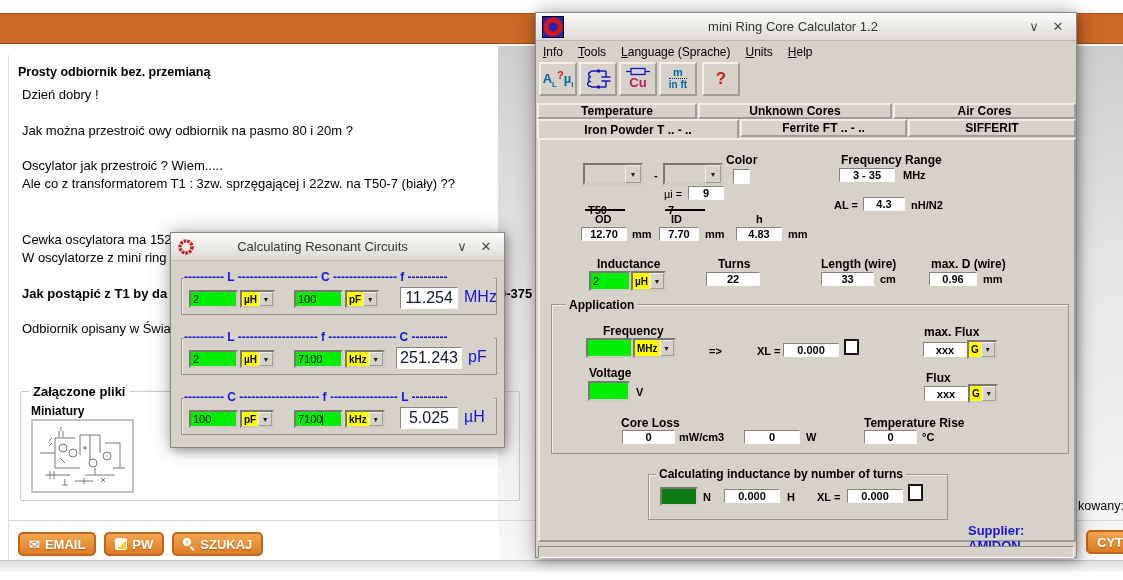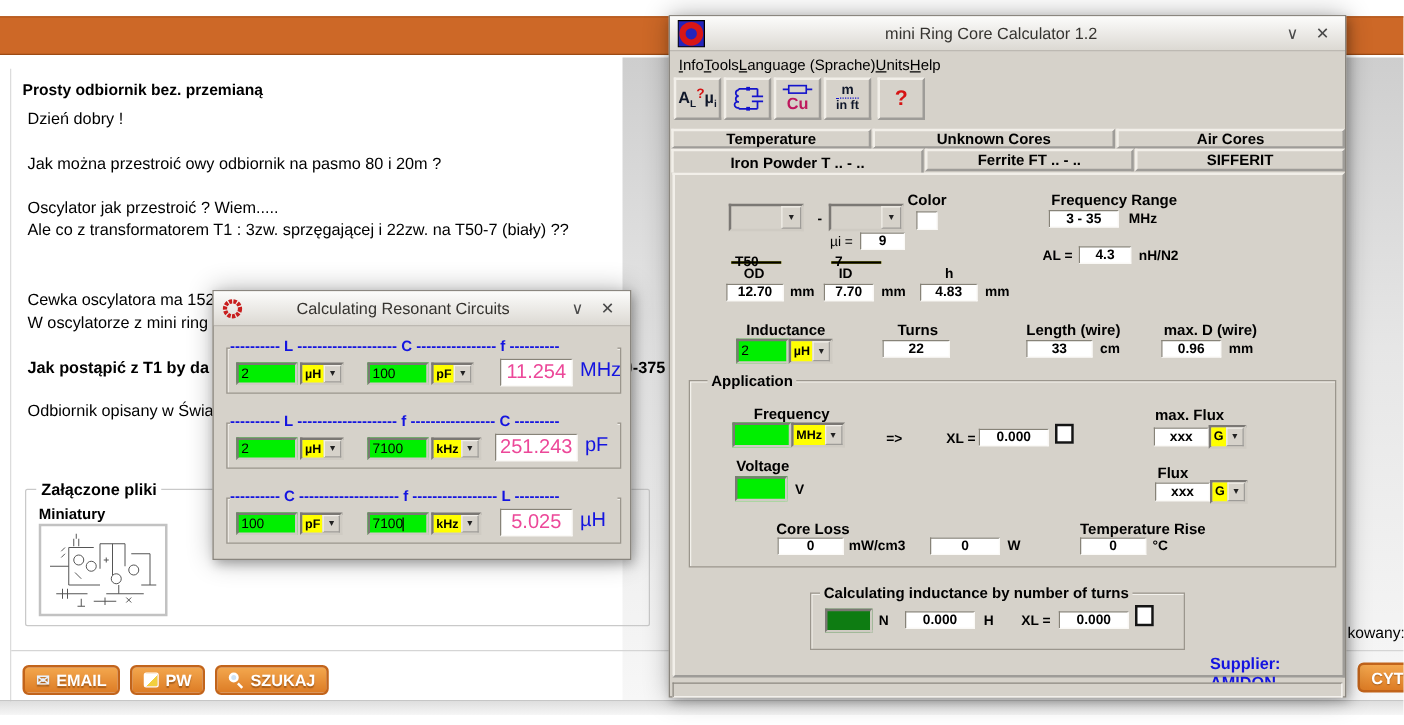--- a/index.html
+++ b/index.html
@@ -60,42 +60,42 @@
           display:flex; align-items:center; justify-content:center; cursor:pointer; }
   .bcombo .uval { border:1px solid #000; font-size:11px; min-width:40px;margin-top:44px; }
   .chk { background:#fff; border:2px solid #151515; }
   .group { position:absolute; border:1px solid #9b968d;
            box-shadow:inset 1px 1px 0 #f3f1ec; }
   .group-legend { position:absolute; background:#d6d2ca; padding:0 3px; font-weight:bold;
                   font-size:11px; white-space:nowrap; }
 
   
   .menubar { position:absolute; left:1px; top:29px; width:540px; height:19px;
-             display:flex; align-items:center; padding-left:6px; }
+             display:flex; align-items:center; padding-left:6px; gap:15px; }
   .menu-item { font-size:12px; color:#000; cursor:pointer; display:inline-block; }
   .menu-item::first-letter { text-decoration:underline; }
   .toolbar { position:absolute; left:3px; top:49px; display:flex; gap:2px; }
   .tbtn { width:38px; height:34px; background:#d6d2ca; border:2px outset #f2efe9;
           display:flex; flex-direction:column; align-items:center; justify-content:center;
           cursor:pointer; }
   .tab { position:absolute; background:#d6d2ca; border:2px outset #f2efe9;
          font-size:12px; font-weight:bold; text-align:center; color:#000;
          display:flex; align-items:center; justify-content:center; cursor:pointer; }
   .panel { position:absolute; left:2px; top:125px; width:538px; height:404px;
            background:#d6d2ca; border:2px outset #f2efe9; }
-  .blue { color:#0f172a; }
+  .blue { color:#0369a1; }
   .dred { color:#be185d; }
 
   
   .rc-group { position:absolute; left:10px; width:316px; height:37px; border:1px solid #9b968d;
               box-shadow:inset 1px 1px 0 #f3f1ec; }
   .rc-legend { position:absolute; top:-9px; left:2px; right:2px; background:#d6d2ca;
                color:#1414e0; font-weight:bold; font-size:12px; white-space:nowrap; overflow:hidden; }
   .rc-result { position:absolute; background:#fff; border:1px solid;
-               border-color:#878378 #fbfaf7 #fbfaf7 #878378; font-size:16px; color:#ec4899;
+               border-color:#878378 #fbfaf7 #fbfaf7 #878378; font-size:16px; color:#0f172a;
                display:flex; align-items:center; justify-content:center; }
   .rc-unit { position:absolute; color:#1414e0; font-size:16px; }
   .caret { display:inline-block; width:1px; height:11px; background:#000; vertical-align:-2px; }
 </style>
 </head>
 <body>
 
 <div class="screen">
 
   <div class="abs orange-bar"></div>

